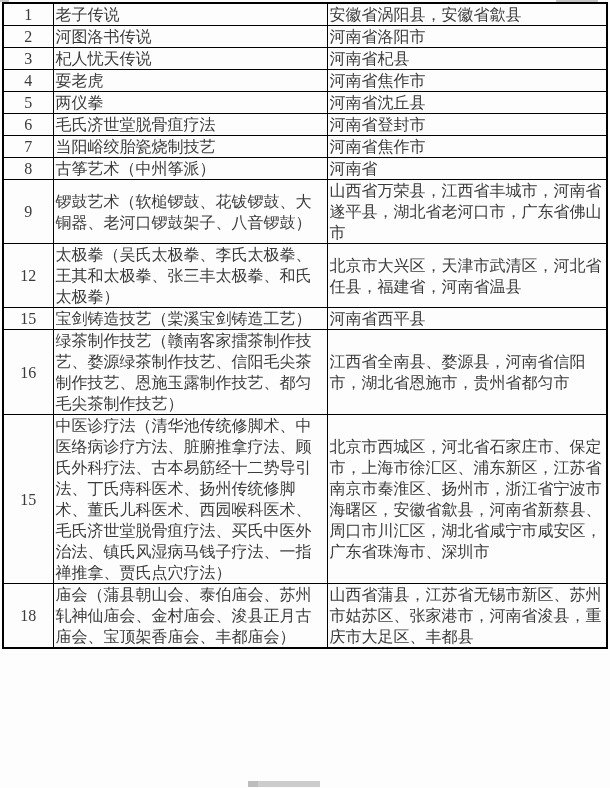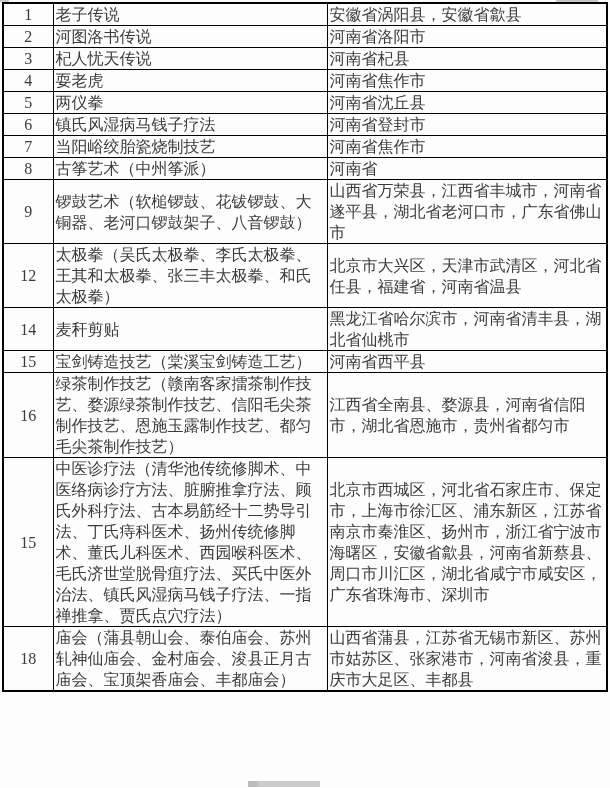--- a/index.html
+++ b/index.html
@@ -77,21 +77,21 @@
           <td class="col-name">耍老虎</td>
           <td class="col-loc">河南省焦作市</td>
         </tr>
         <tr>
           <td class="col-num">5</td>
           <td class="col-name">两仪拳</td>
           <td class="col-loc">河南省沈丘县</td>
         </tr>
         <tr>
           <td class="col-num">6</td>
-          <td class="col-name">镇氏风湿病马钱子疗法</td>
+          <td class="col-name">毛氏济世堂脱骨疽疗法</td>
           <td class="col-loc">河南省登封市</td>
         </tr>
         <tr>
           <td class="col-num">7</td>
           <td class="col-name">当阳峪绞胎瓷烧制技艺</td>
           <td class="col-loc">河南省焦作市</td>
         </tr>
         <tr>
           <td class="col-num">8</td>
           <td class="col-name">古筝艺术（中州筝派）</td>
@@ -99,25 +99,20 @@
         </tr>
         <tr>
           <td class="col-num">9</td>
           <td class="col-name">锣鼓艺术（软槌锣鼓、花钹锣鼓、大铜器、老河口锣鼓架子、八音锣鼓）</td>
           <td class="col-loc">山西省万荣县，江西省丰城市，河南省遂平县，湖北省老河口市，广东省佛山市</td>
         </tr>
         <tr>
           <td class="col-num">12</td>
           <td class="col-name">太极拳（吴氏太极拳、李氏太极拳、王其和太极拳、张三丰太极拳、和氏太极拳）</td>
           <td class="col-loc">北京市大兴区，天津市武清区，河北省任县，福建省，河南省温县</td>
-        </tr>
-        <tr>
-          <td class="col-num">14</td>
-          <td class="col-name">麦秆剪贴</td>
-          <td class="col-loc">黑龙江省哈尔滨市，河南省清丰县，湖北省仙桃市</td>
         </tr>
         <tr>
           <td class="col-num">15</td>
           <td class="col-name">宝剑铸造技艺（棠溪宝剑铸造工艺）</td>
           <td class="col-loc">河南省西平县</td>
         </tr>
         <tr>
           <td class="col-num">16</td>
           <td class="col-name">绿茶制作技艺（赣南客家擂茶制作技艺、婺源绿茶制作技艺、信阳毛尖茶制作技艺、恩施玉露制作技艺、都匀毛尖茶制作技艺）</td>
           <td class="col-loc">江西省全南县、婺源县，河南省信阳市，湖北省恩施市，贵州省都匀市</td>

